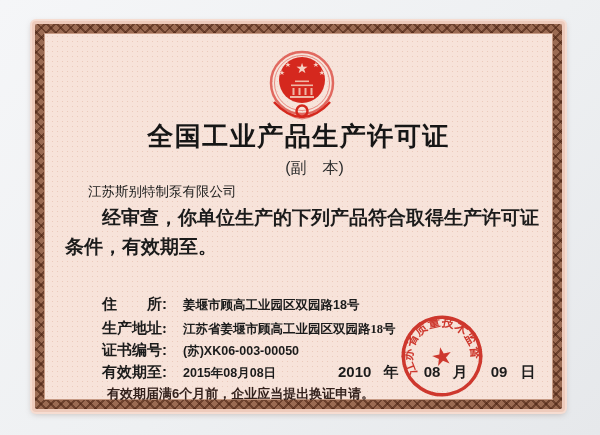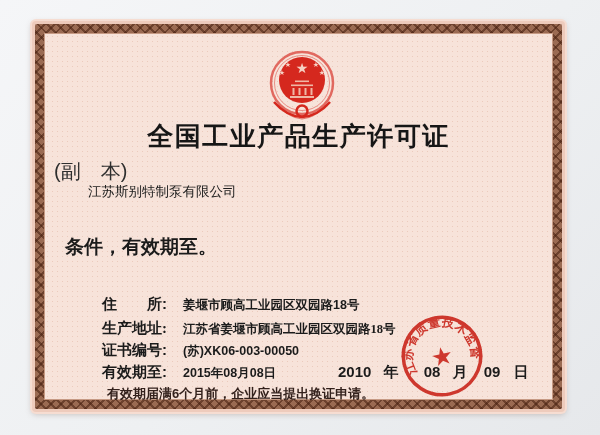--- a/index.html
+++ b/index.html
@@ -30,38 +30,38 @@
     background-size:5px 5px;
     color:#1b1b1b;
   }
   .emblem { position:absolute; left:217px; top:16px; width:80px; height:72px; }
   .title {
     position:absolute; left:0; top:85px; width:100%;
     text-align:center; font-size:26px; font-weight:bold; letter-spacing:1.5px;
     color:#161616; white-space:nowrap;
   }
   .subtitle {
-    position:absolute; left:9px; top:124px; width:100%;
-    font-size:20px; color:#2e2e2e; font-weight:500;
+    position:absolute; left:16px; top:124px; width:100%;
+    text-align:center; font-size:16px; color:#2e2e2e; font-weight:500;
   }
   .company { position:absolute; left:43px; top:149px; font-size:13.5px; font-weight:normal; }
   .body-line1 { position:absolute; left:57px; top:171px; font-size:19px; font-weight:bold; white-space:nowrap; }
   .body-line2 { position:absolute; left:20px; top:200px; font-size:19px; font-weight:bold; white-space:nowrap; }
   .row { position:absolute; left:57px; white-space:nowrap; }
   .row .lbl { display:inline-block; width:81px; font-size:15px; font-weight:bold; }
   .row .val { font-size:12.5px; font-weight:bold; }
   .row1 { top:227px; } .row2 { top:261px; } .row3 { top:285px;font-family:Liberation Serif, serif; } .row4 { top:307px; } .row5 { top:329px; }
   .note { position:absolute; left:62px; top:351px; font-size:13px; font-weight:bold; color:#33211c; }
   .issue-date { position:absolute; left:293px; top:329px; font-size:15px; font-weight:bold; white-space:nowrap; }
   .issue-date span { display:inline-block; }
   .d-year   { }
   .d-yunit  { margin-left:8px; }
   .d-month  { margin-left:21px; }
   .d-munit  { margin-left:8px; }
-  .d-day    { margin-left:12px; }
+  .d-day    { margin-left:19px; }
   .d-dunit  { margin-left:9px; }
   .seal {
     position:absolute; left:353px; top:278px; width:88px; height:88px;
     transform:rotate(-12deg);
     mix-blend-mode:multiply; opacity:.88;
   }
 </style>
 </head>
 <body>
 
@@ -87,20 +87,21 @@
         <rect x="28" y="46" width="24" height="2" fill="#efb7a5"></rect>
         <circle cx="40" cy="61" r="5.5" fill="none" stroke="#d5281e" stroke-width="2.5"></circle>
         <path d="M12,52 Q24,66 40,67 Q56,66 68,52" fill="none" stroke="#d5281e" stroke-width="2.5"></path>
         <path d="M16,55 Q28,68 40,69 Q52,68 64,55" fill="none" stroke="#d5281e" stroke-width="1.2" opacity="0.55"></path>
       </svg>
 
       <div class="title">全国工业产品生产许可证</div>
       <div class="subtitle">(副　本)</div>
 
       <div class="company">江苏斯别特制泵有限公司</div>
+      <div class="body-line1">经审查，你单位生产的下列产品符合取得生产许可证</div>
       <div class="body-line2">条件，有效期至。</div>
 
       <div class="row row2">
         <span class="lbl">住　　所:</span><span class="val">姜堰市顾高工业园区双园路18号</span>
       </div>
       <div class="row row3">
         <span class="lbl">生产地址:</span><span class="val">江苏省姜堰市顾高工业园区双园路18号</span>
       </div>
       <div class="row row4">
         <span class="lbl">证书编号:</span><span class="val">(苏)XK06-003-00050</span>

